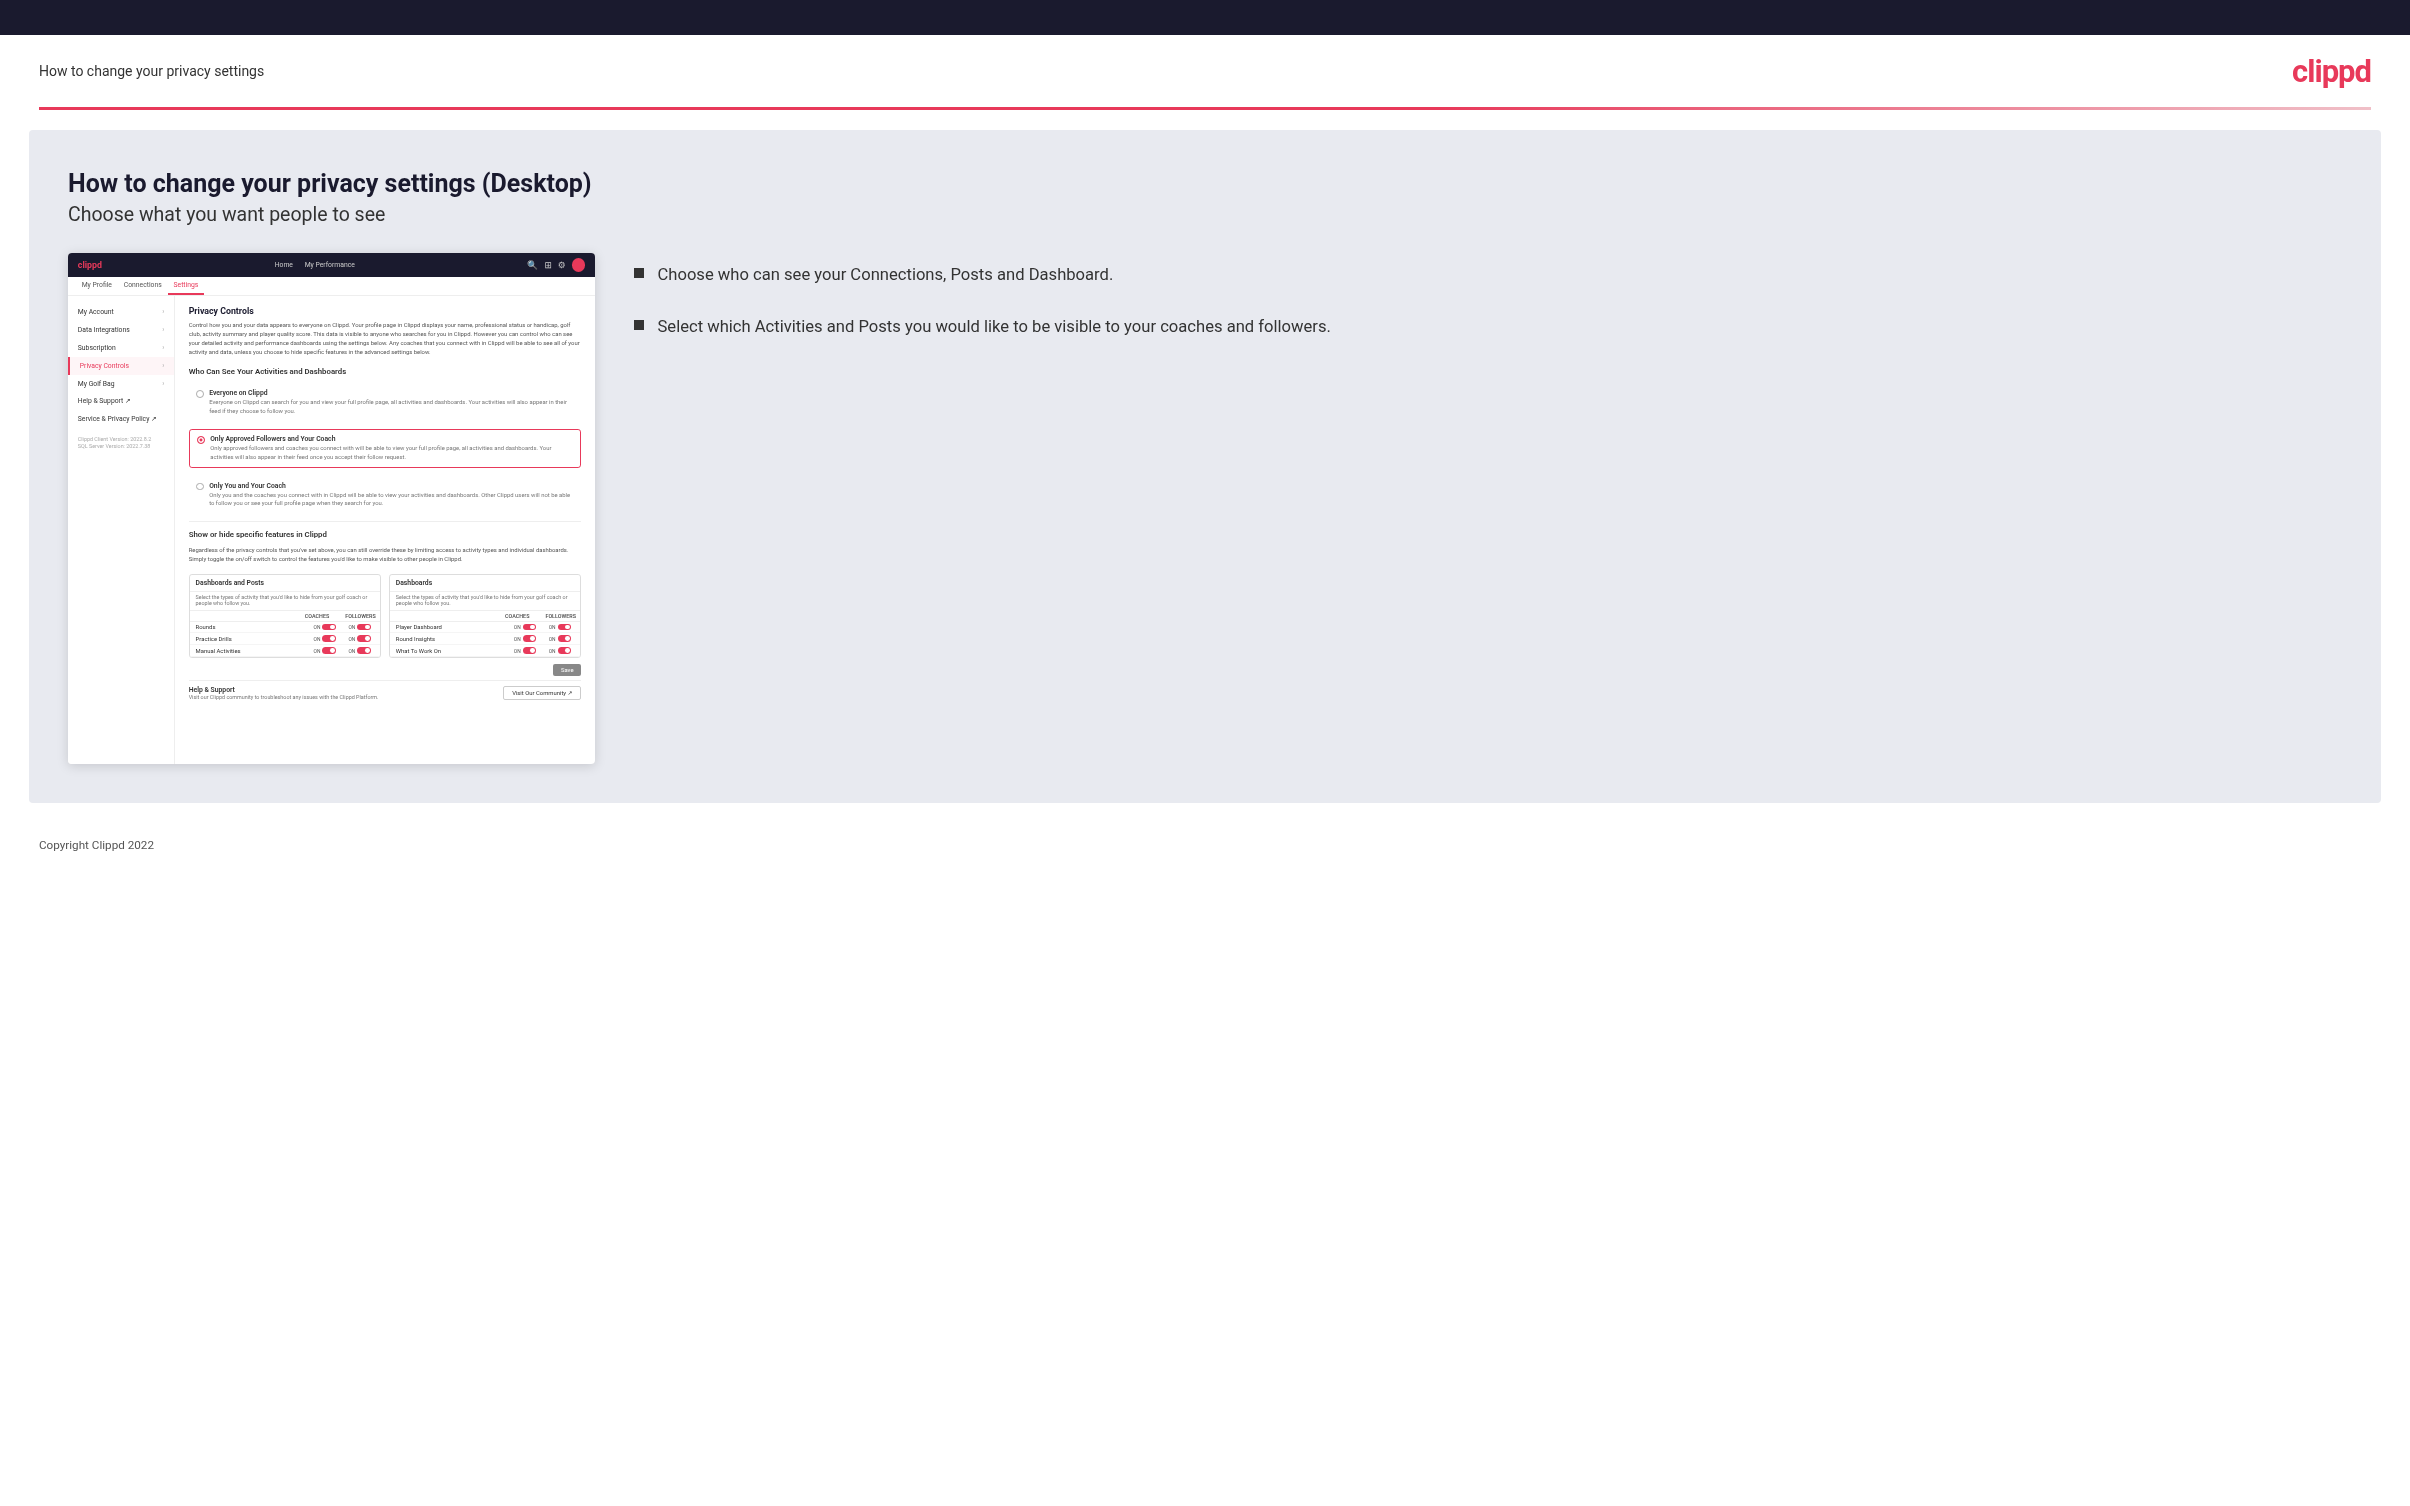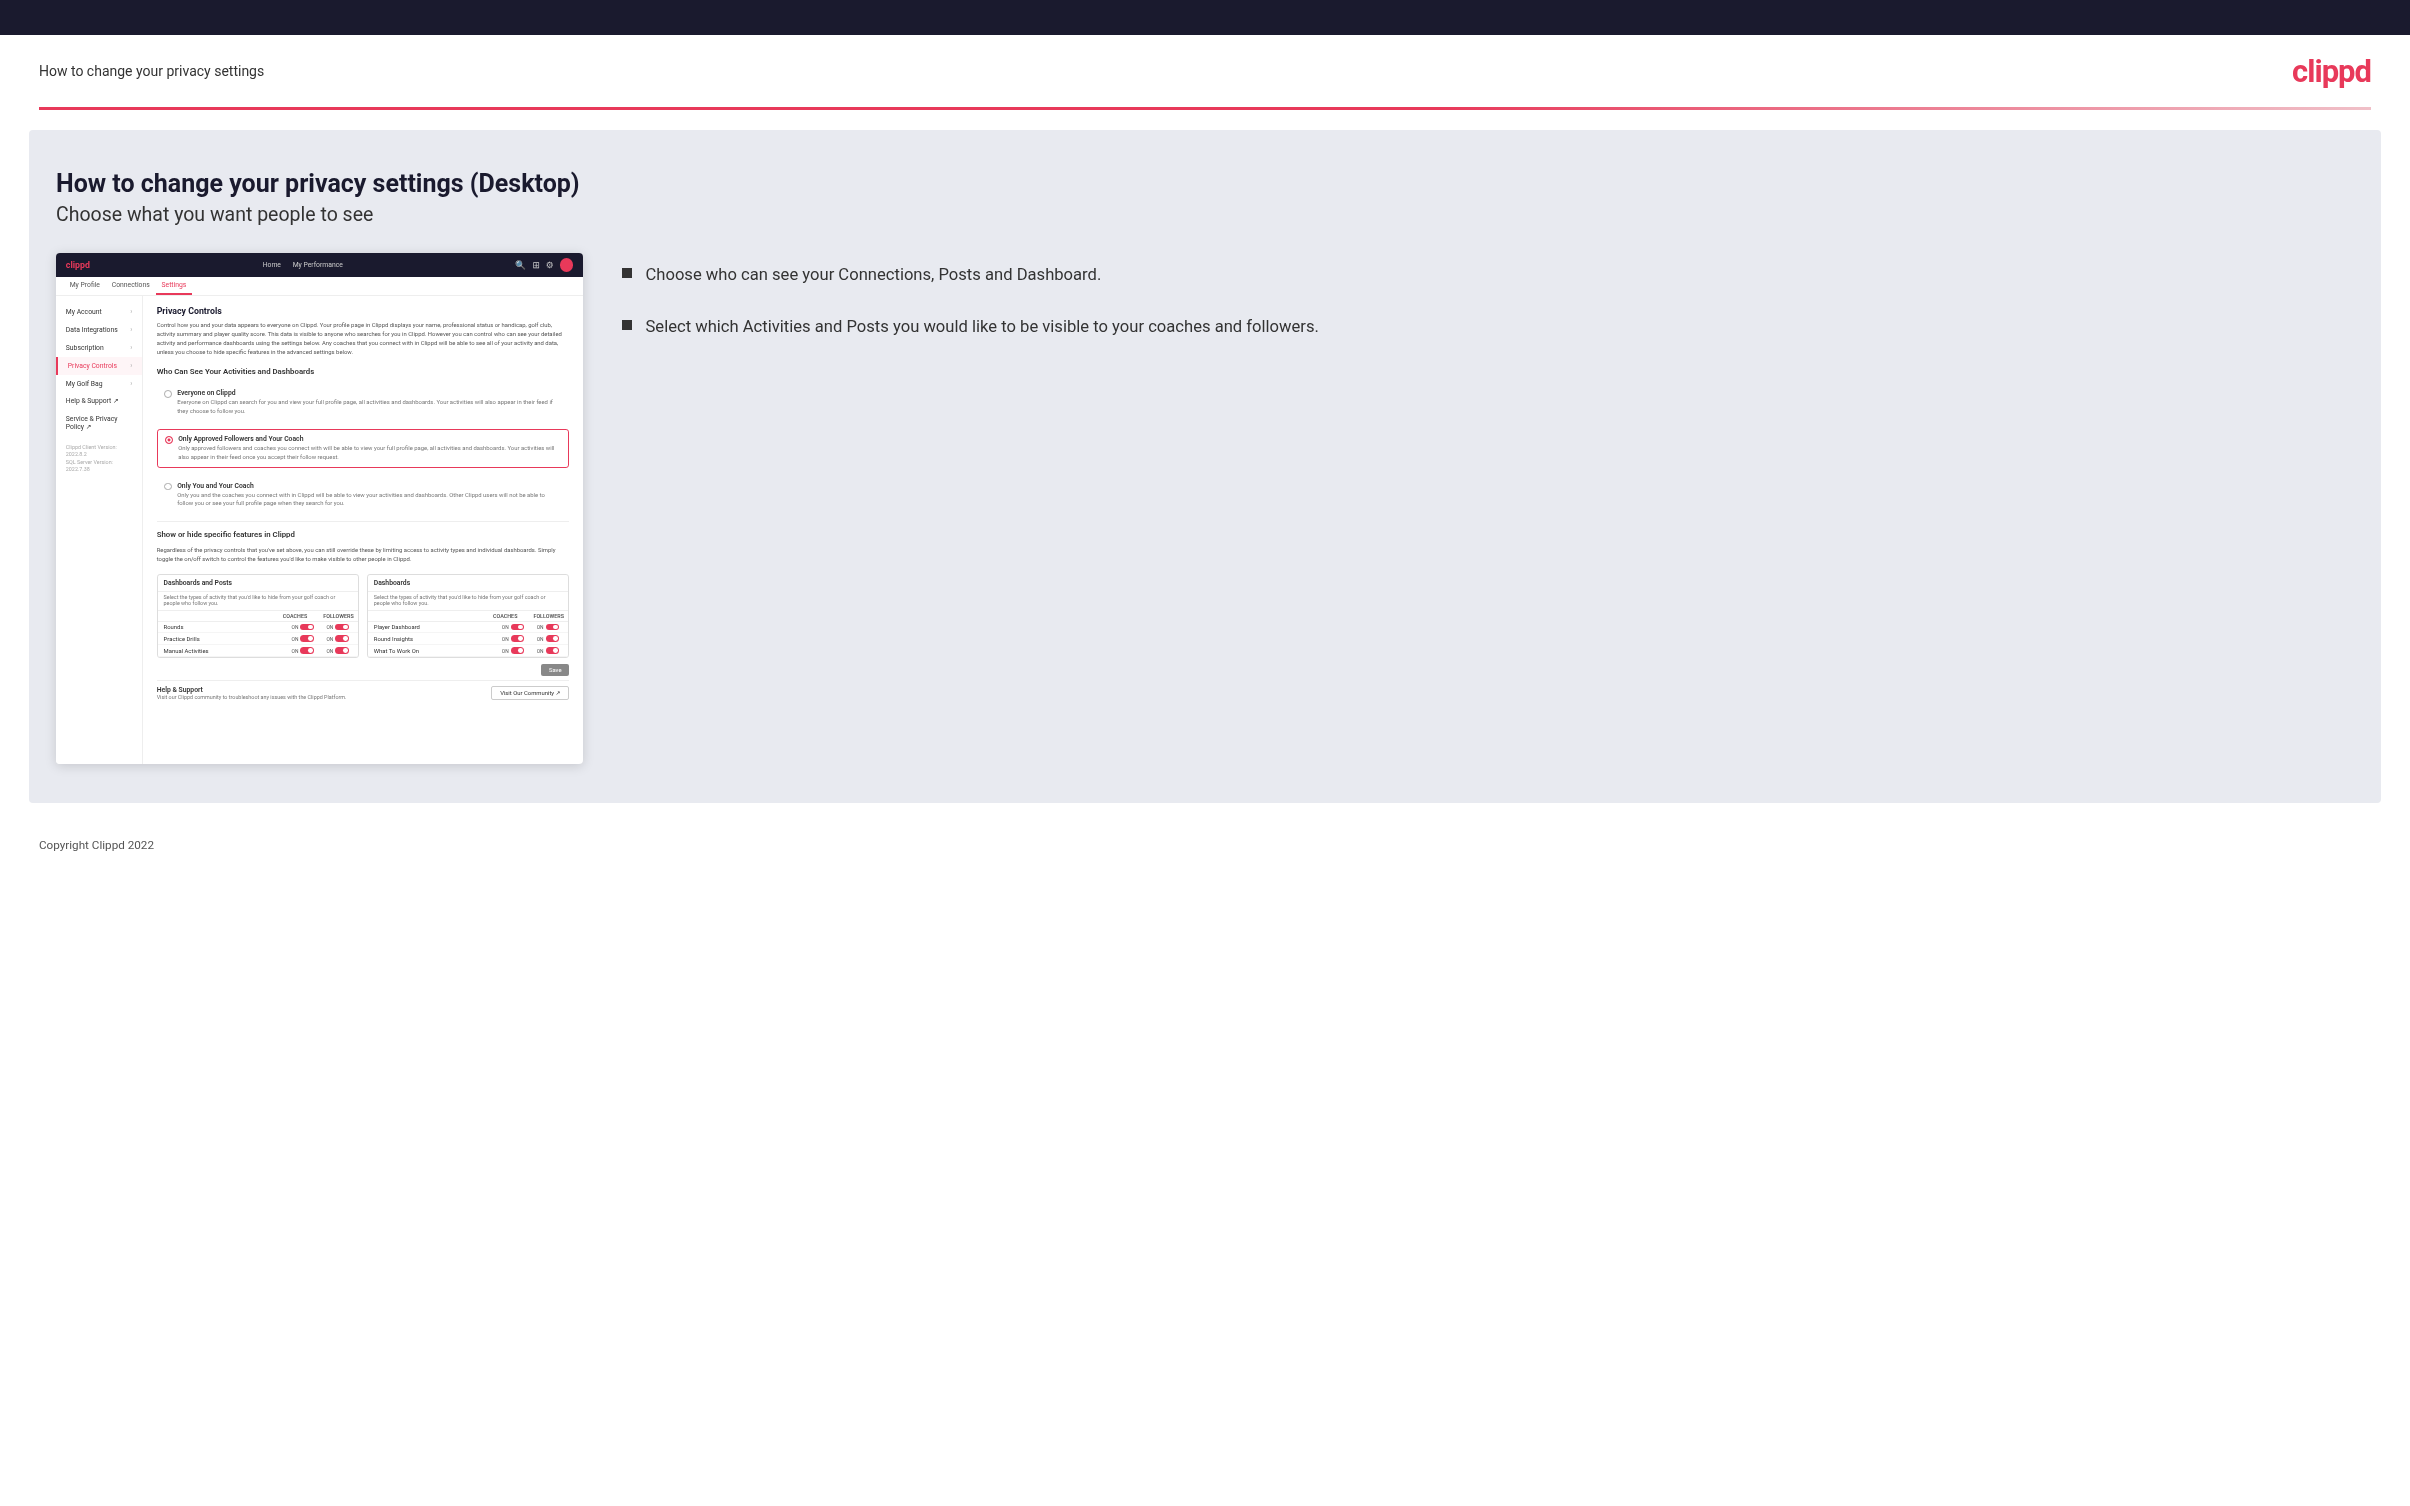--- a/index.html
+++ b/index.html
@@ -40,21 +40,21 @@
     .header-divider {
       height: 2.9px;
       background: linear-gradient(to right, #e8395a 60%, #f0c0c8 100%);
       margin: 0 39px;
     }
 
     
     .main-content {
       background: #e8eaf0;
       margin: 19.5px 29px;
-      padding: 39px 39px 39px 27px;
+      padding: 39px 39px 39px 39px;
       border-radius: 3.9px;
     }
 
     .content-heading {
       font-size: 25px;
       font-weight: 700;
       color: #1a1a2e;
       margin-bottom: 5.9px;
     }
     .content-subheading {
@@ -115,21 +115,21 @@
       background: #e8395a;
     }
 
     .mockup-body {
       display: flex;
       min-height: 468px;
     }
 
     
     .mockup-sidebar {
-      width: 87px;
+      width: 107px;
       border-right: 1px solid #eee;
       background: #fff;
       padding: 7.8px 0;
     }
     .mockup-tab-bar {
       display: flex;
       gap: 0;
       border-bottom: 1px solid #eee;
       padding: 0 7.8px;
       font-size: 6.8px;

